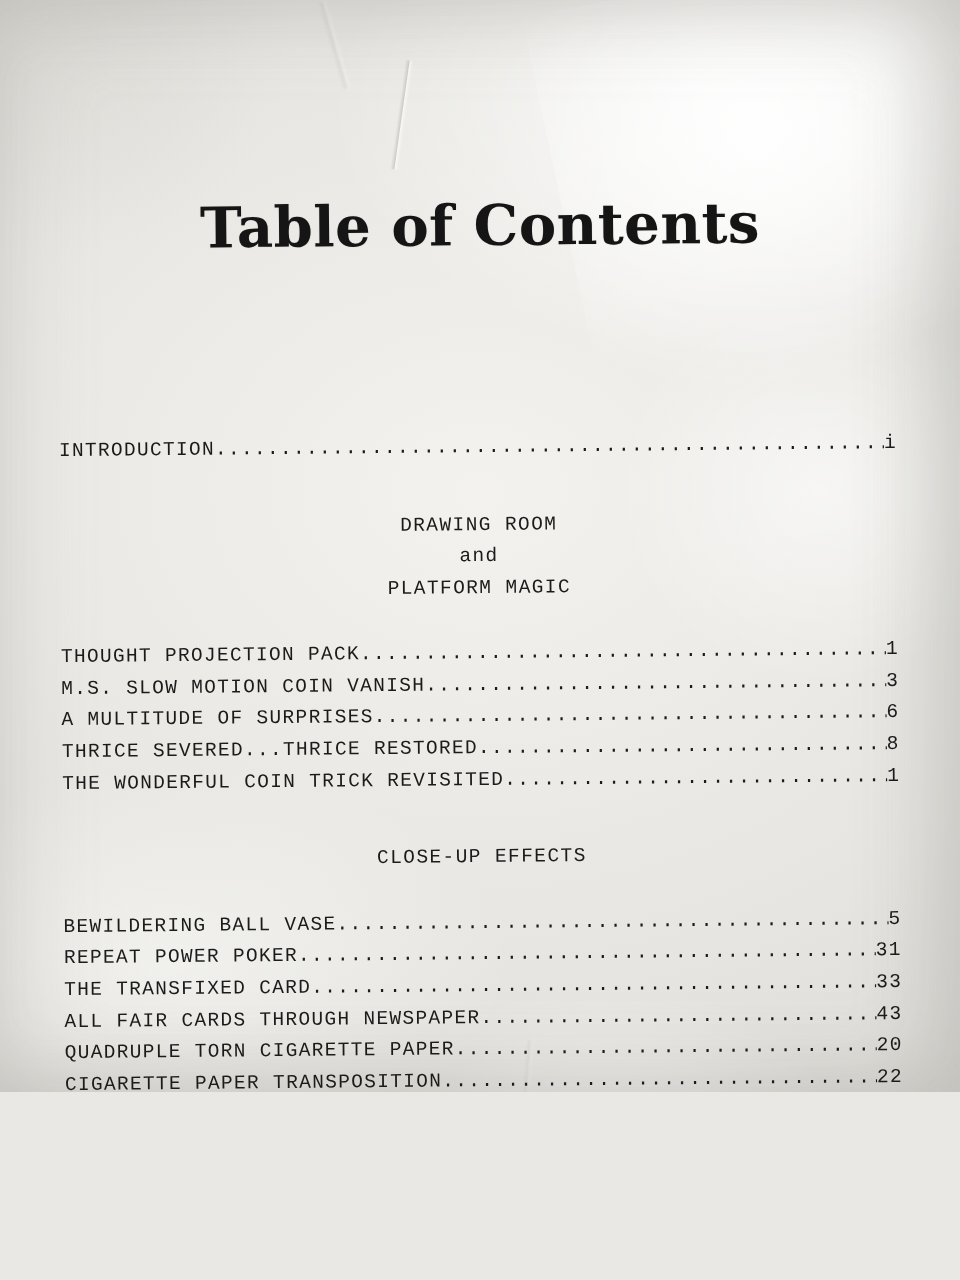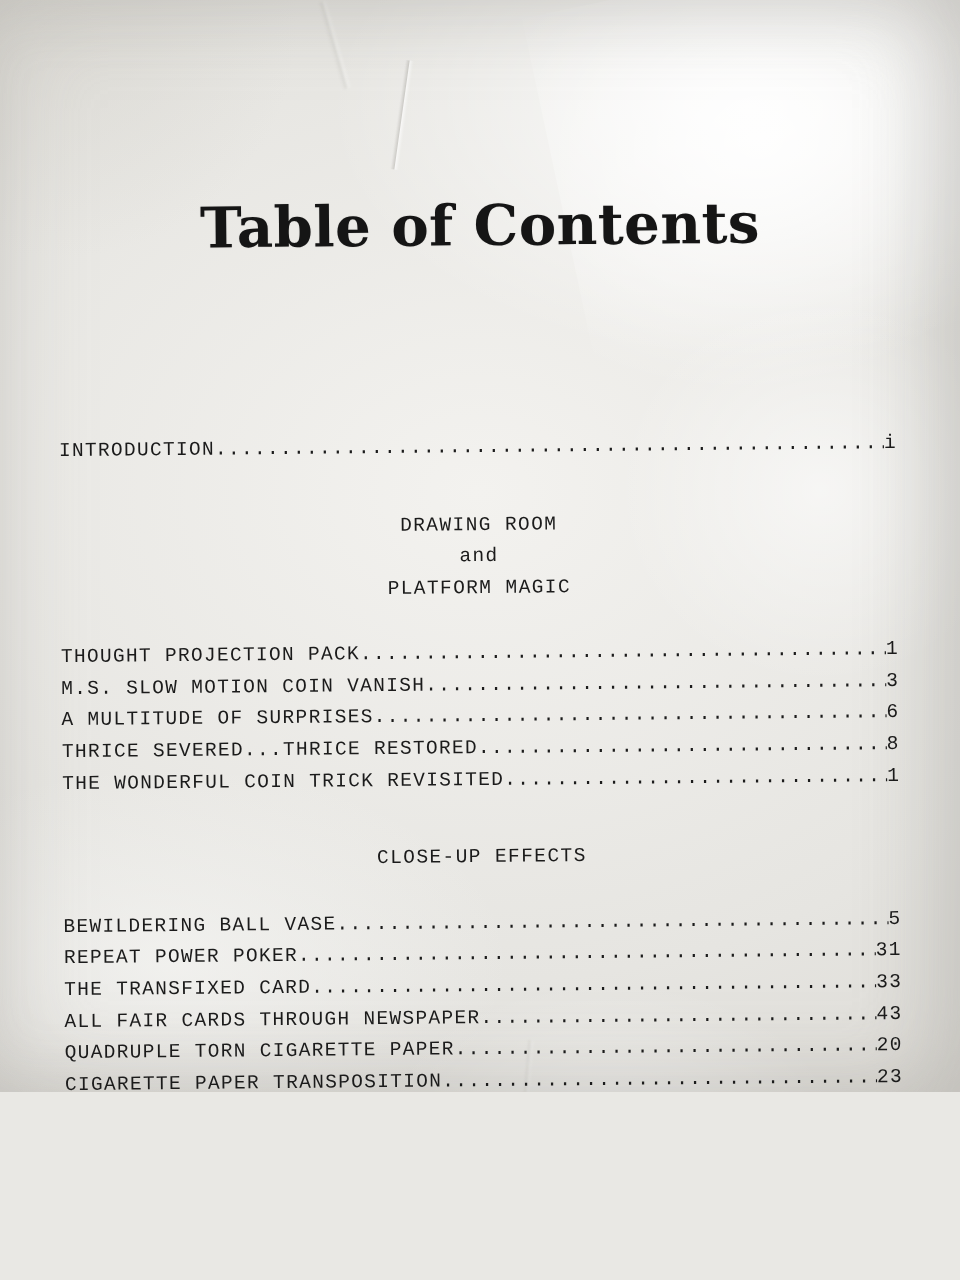--- a/index.html
+++ b/index.html
@@ -242,19 +242,19 @@
           <span class="page">43</span>
         </div>
         <div class="entry">
           <span class="label">QUADRUPLE TORN CIGARETTE PAPER</span>
           <span class="dots">........................................................................................................................</span>
           <span class="page">20</span>
         </div>
         <div class="entry">
           <span class="label">CIGARETTE PAPER TRANSPOSITION</span>
           <span class="dots">........................................................................................................................</span>
-          <span class="page">23</span>
+          <span class="page">22</span>
         </div>
       </div>
 
     </div>
   </div>
 </div>
 
 </body></html>

